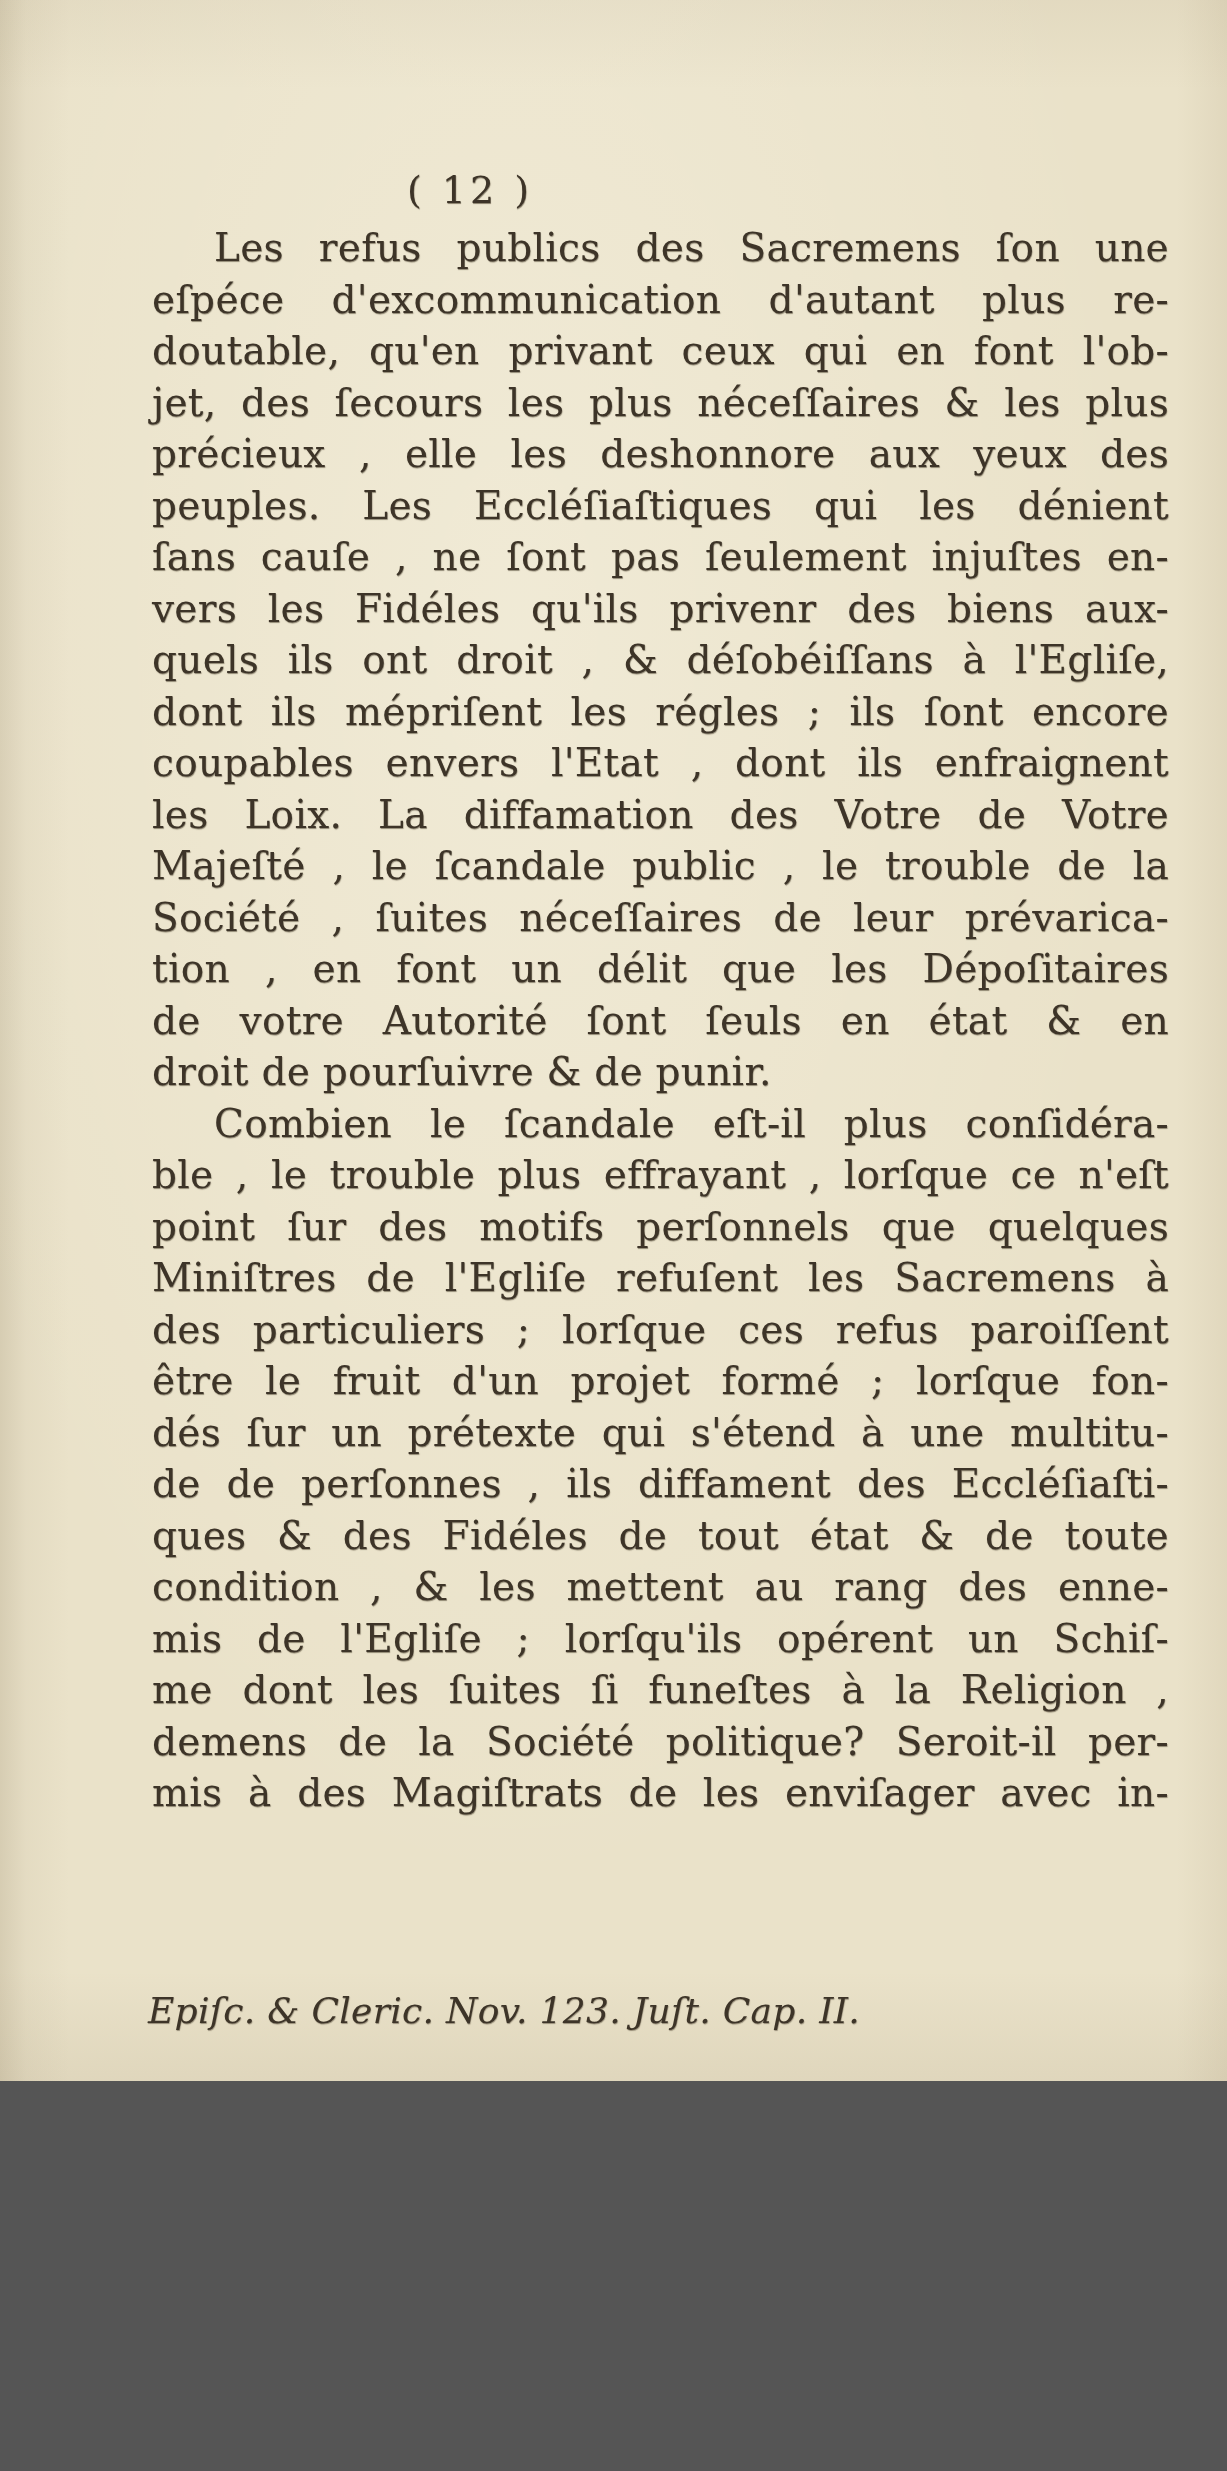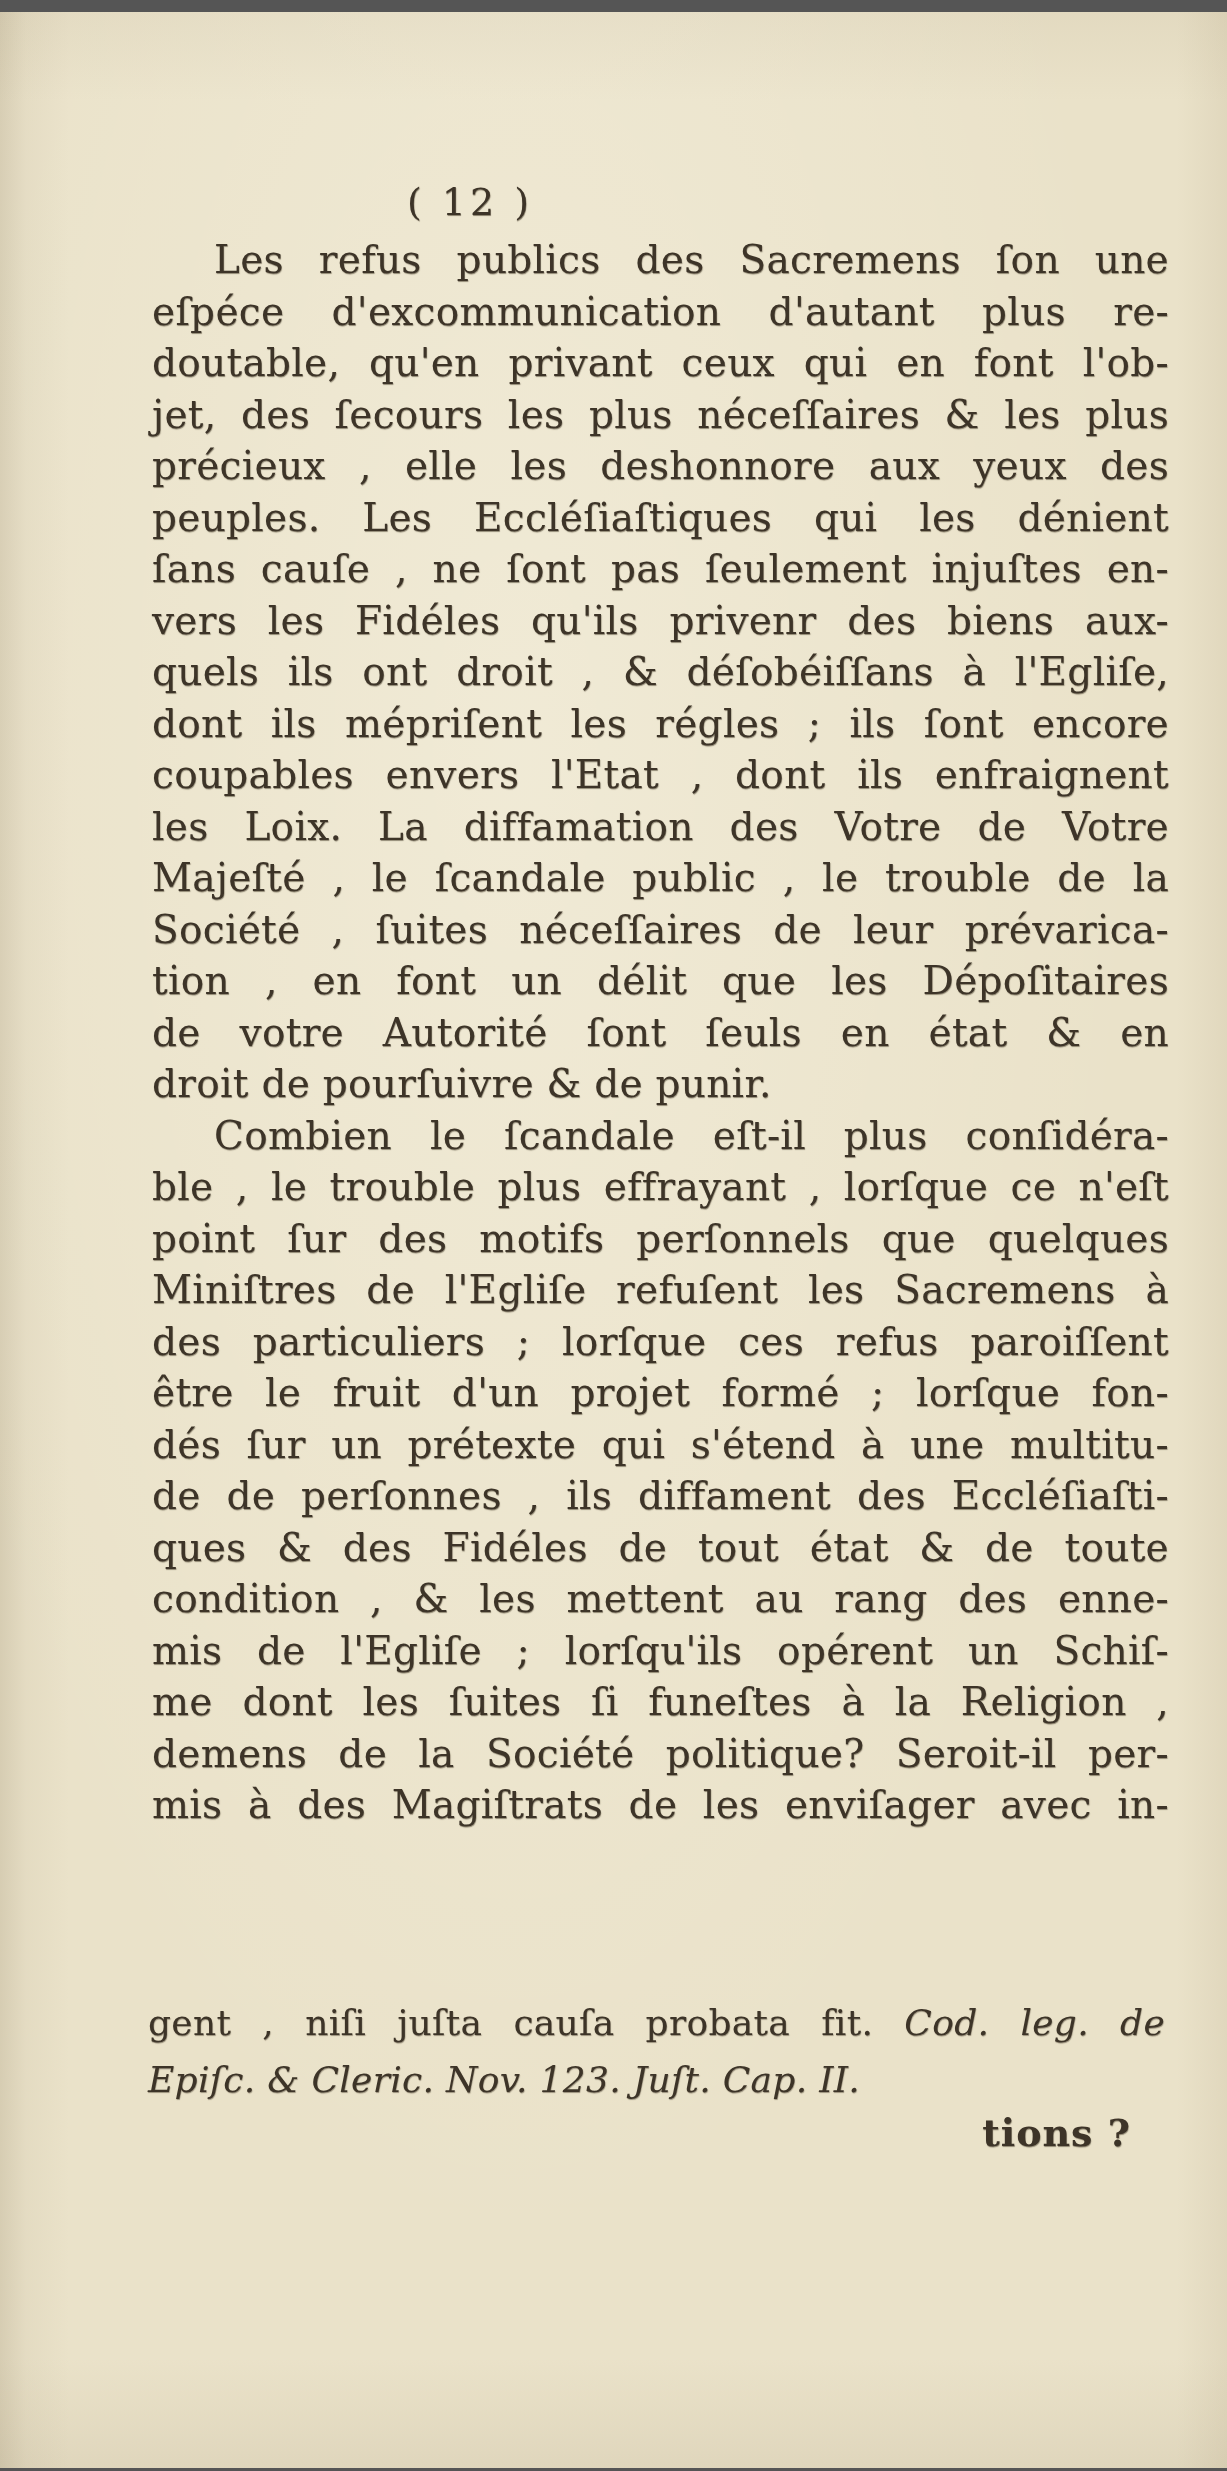--- a/index.html
+++ b/index.html
@@ -1,19 +1,19 @@
 <!DOCTYPE html>
 <html><head>
 <meta charset="utf-8">
 <style>
   html,body{margin:0;padding:0;background:#555;}
   .page{
     position:relative;
-    width:1227px;height:2456px;
-    margin:12px auto;
+    width:1227px;height:2081px;
+    margin:0 auto;
     background-color:#eae2c9;
     background-image:
       radial-gradient(ellipse at 42% 30%, rgba(255,253,243,0.30), rgba(0,0,0,0) 62%),
       linear-gradient(90deg, rgba(112,94,62,0.16) 0px, rgba(112,94,62,0.05) 26px, rgba(0,0,0,0) 70px),
       linear-gradient(270deg, rgba(140,120,84,0.10) 0px, rgba(0,0,0,0) 50px),
       linear-gradient(0deg, rgba(130,110,76,0.10) 0px, rgba(0,0,0,0) 110px),
       linear-gradient(180deg, rgba(130,110,76,0.07) 0px, rgba(0,0,0,0) 90px);
     font-family:"DejaVu Serif", serif;
     color:#3d3428;
     overflow:hidden;
@@ -95,19 +95,18 @@
     <div class="line">de de perſonnes , ils diffament des Eccléſiaſti-</div>
     <div class="line">ques &amp; des Fidéles de tout état &amp; de toute</div>
     <div class="line">condition , &amp; les mettent au rang des enne-</div>
     <div class="line">mis de l'Egliſe ; lorſqu'ils opérent un Schiſ-</div>
     <div class="line">me dont les ſuites ſi funeſtes à la Religion ,</div>
     <div class="line">demens de la Société politique? Seroit-il per-</div>
     <div class="line">mis à des Magiſtrats de les enviſager avec in-</div>
   </div>
 
   <div class="footnote">
-    <div class="fline just"><span>gent , niſi juſta cauſa probata fit. </span><span class="it">Cod. leg. de</span></div>
     <div class="fline it">Epiſc. &amp; Cleric. Nov. 123. Juſt. Cap. II.</div>
   </div>
 
   <div class="catchword">tions ?</div>
 
 </div>
 
 </body></html>

